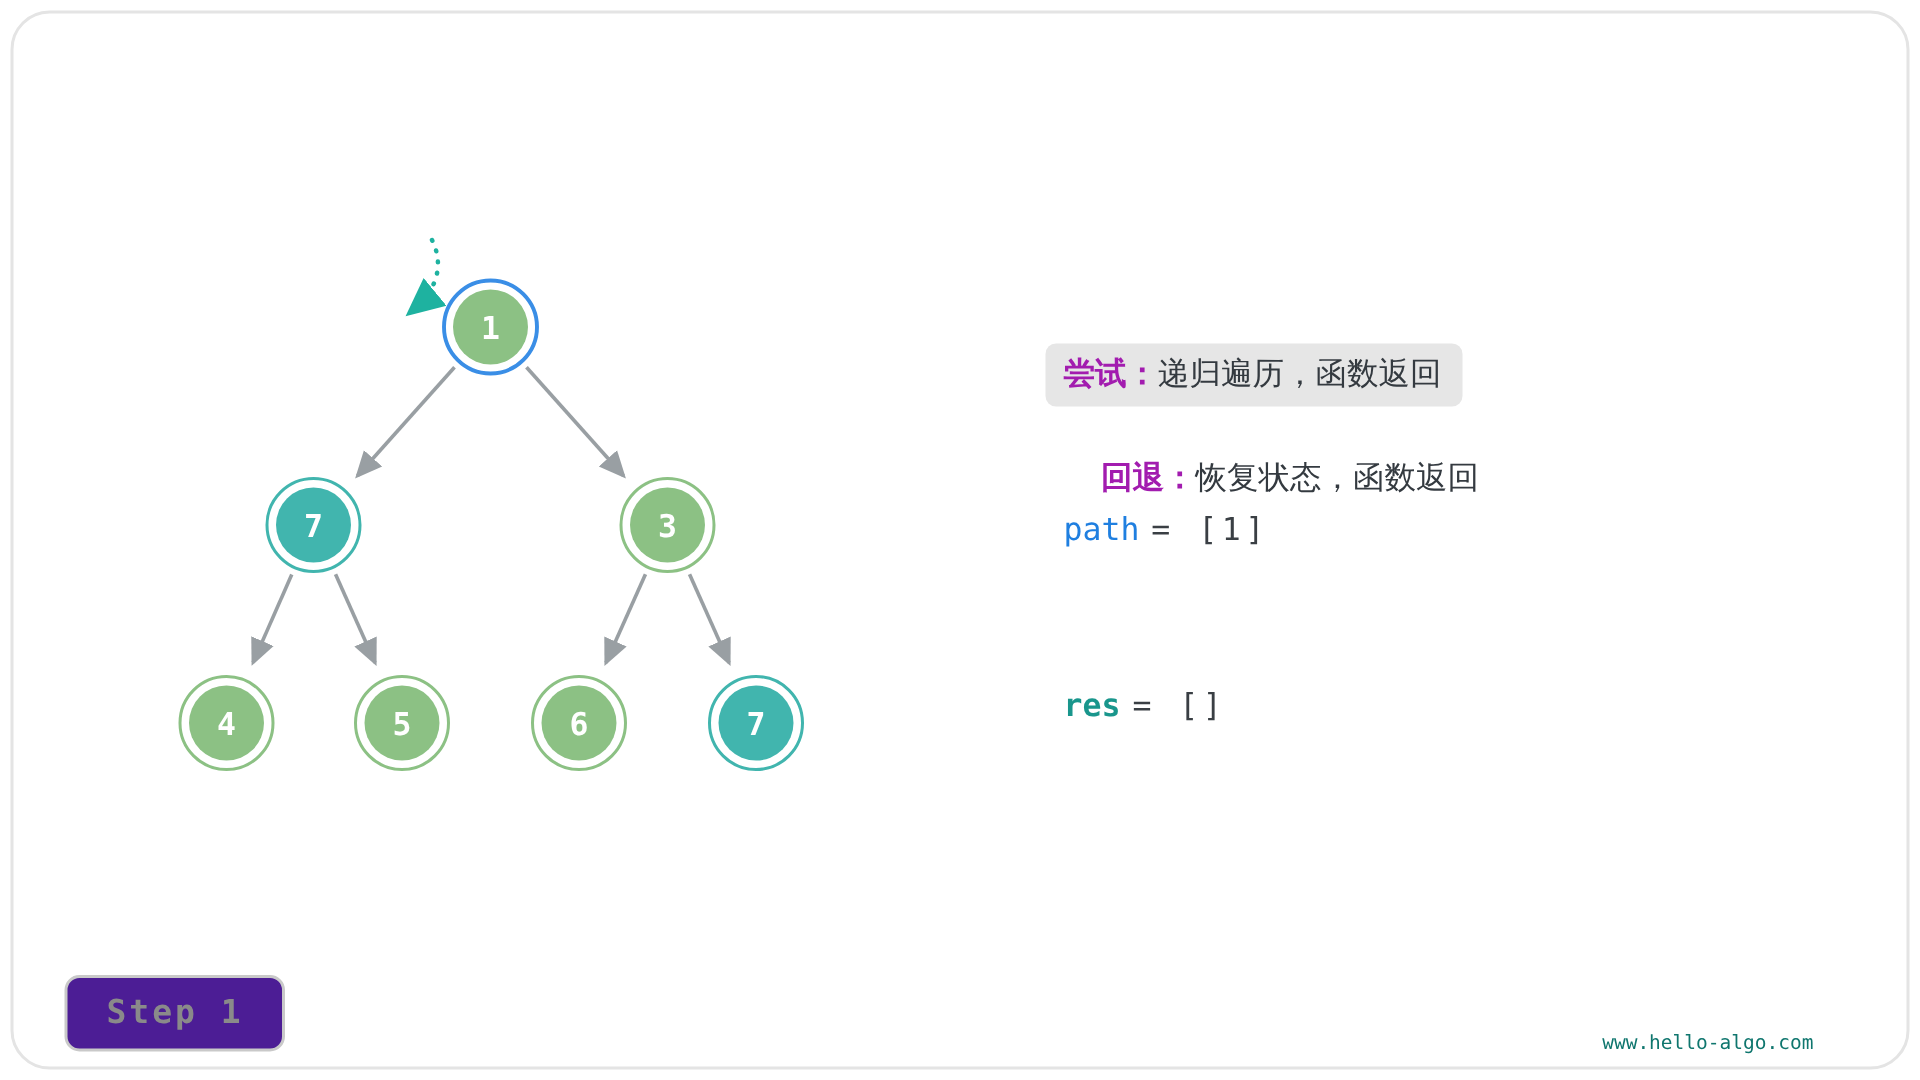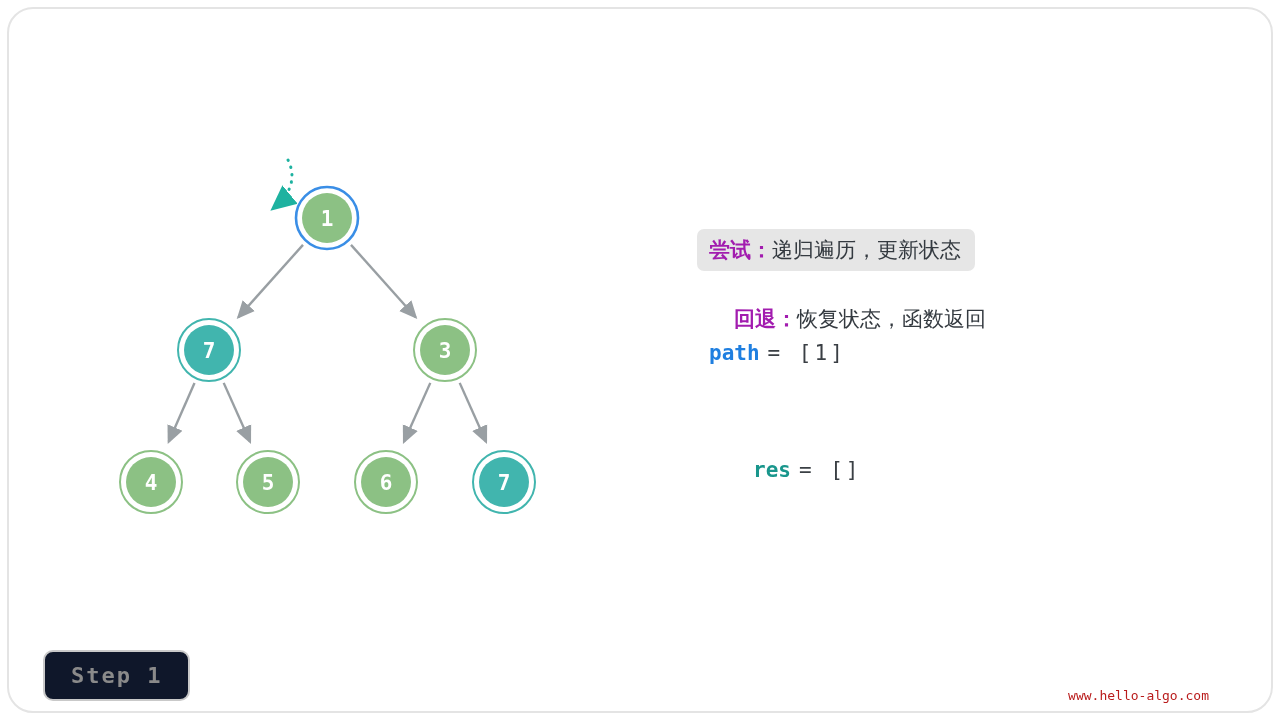--- a/index.html
+++ b/index.html
@@ -35,60 +35,60 @@
     line-height: 28px;
   }
   .line-try {
     top: 220px; left: 0;
     background: #e6e6e6;
     border-radius: 7px;
     padding: 7px 14px 7px 12px;
   }
   .line-back { top: 296px; left: 12px; margin-left: 25px; }
   .line-path { top: 330px; left: 12px; }
-  .line-res  { top: 447px; left: 12px; margin-left: 44px; }
+  .line-res  { top: 447px; left: 12px; }
   .bold-label { font-weight: bold; color: #a21caf; }
   .mono {
     font-family: "DejaVu Sans Mono", "Liberation Mono", monospace;
   }
   .var-path {
-    font-weight: bold;
+    font-weight: normal;
     color: #1f7fe0;
     font-size: 21px;
   }
   .var-res {
     font-weight: bold;
     color: #19968c;
     font-size: 21px;
   }
   .var-value {
     color: #3a3f44;
     font-size: 21px;
     letter-spacing: 3px;
     margin-left: 8px;
   }
   .step-badge {
     position: absolute;
     left: 34px; top: 641px;
     border: 2px solid #c9c9c9;
     border-radius: 10px;
-    background: #0f172a;
+    background: #4c1d95;
     padding: 11px 26px;
     font-family: "DejaVu Sans Mono", "Liberation Mono", monospace;
     font-size: 22px;
     font-weight: bold;
     color: #8a8a8a;
     letter-spacing: 2px;
   }
   .watermark {
     position: absolute;
     right: 62px; top: 679px;
     font-family: "DejaVu Sans Mono", "Liberation Mono", monospace;
     font-size: 13px;
-    color: #b91c1c;
+    color: #0f766e;
   }
   .node-text {
     font-family: "DejaVu Sans Mono", "Liberation Mono", monospace;
     font-weight: bold;
     font-size: 21px;
     fill: #ffffff;
   }
 </style>
 </head>
 <body>
@@ -149,21 +149,21 @@
             <circle cx="495" cy="473" r="31" fill="#ffffff" stroke="#41b5ae" stroke-width="2"></circle>
             <circle cx="495" cy="473" r="25" fill="#41b5ae"></circle>
             <text x="495" y="474" text-anchor="middle" dominant-baseline="central" class="node-text">7</text>
           </g>
         </g>
     </svg>
   </div>
 
   <div class="info-panel">
     <div class="info-line line-try">
-      <span class="bold-label">尝试：</span><span>递归遍历，更新状态</span>
+      <span class="bold-label">尝试：</span><span>递归遍历，函数返回</span>
     </div>
     <div class="info-line line-back">
       <span class="bold-label">回退：</span><span>恢复状态，函数返回</span>
     </div>
     <div class="info-line line-path mono">
       <span class="var-path">path</span><span class="var-value">= [1]</span>
     </div>
     <div class="info-line line-res mono">
       <span class="var-res">res</span><span class="var-value">= []</span>
     </div>

